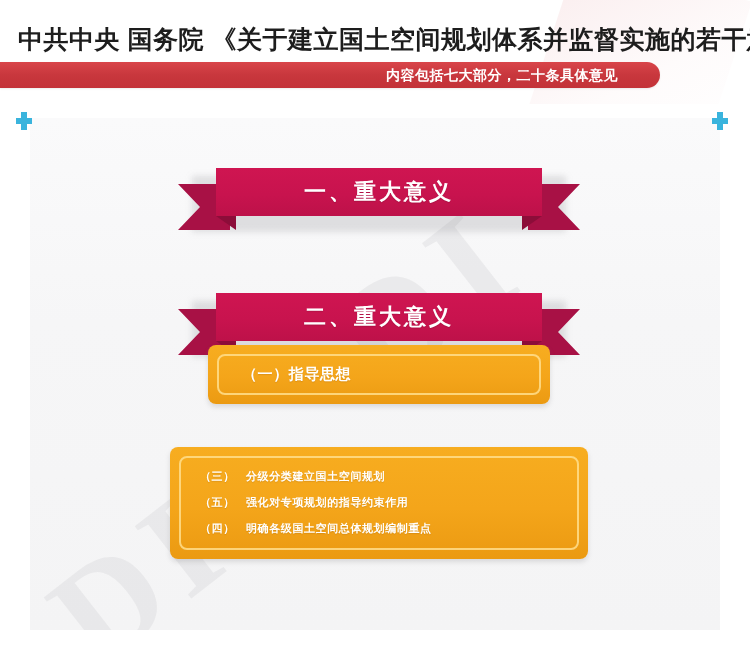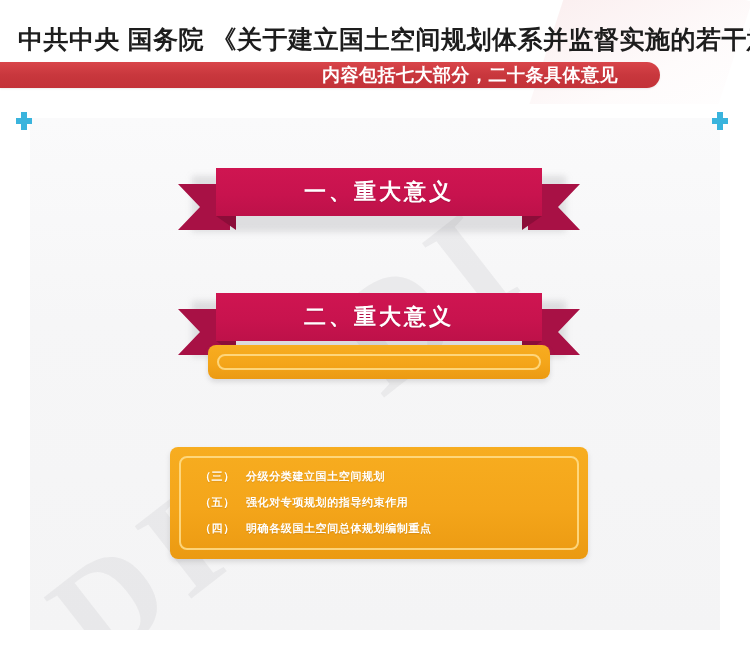--- a/index.html
+++ b/index.html
@@ -24,21 +24,21 @@
     line-height:33px;
   }
   .header-bar{
     position:absolute;left:0;top:62px;width:660px;height:26px;
     background:linear-gradient(180deg,#d9454a 0%,#c8373d 50%,#c33238 100%);
     border-top-right-radius:14px;border-bottom-right-radius:14px;
     box-shadow:0 1px 2px rgba(0,0,0,0.08);
   }
   .header-bar-text{
     position:absolute;right:42px;top:0;height:26px;line-height:26px;
-    font-size:18px;font-weight:bold;color:#ffffff;
+    font-size:14px;font-weight:bold;color:#ffffff;
     white-space:nowrap;letter-spacing:0.5px;
   }
   .header-wm{
     position:absolute;right:20px;top:-30px;
     width:180px;height:170px;
     background:linear-gradient(135deg,rgba(205,60,70,0.10) 0%,rgba(205,60,70,0.02) 60%,rgba(255,255,255,0) 100%);
     transform:rotate(18deg);
     pointer-events:none;
   }
 
@@ -200,20 +200,23 @@
     <div class="tail tail-r"></div>
     <div class="fold-l"></div>
     <div class="fold-r"></div>
     <div class="banner">
       <div class="banner-text">二、重大意义</div>
     </div>
   </div>
   <div class="ybox">
     <div class="ybox-inner"></div>
     <div class="ylist">
+      <div class="yitem">
+        <span class="num">（一）</span><span>指导思想</span>
+      </div>
     </div>
   </div>
 </div>
 
 <div class="group" id="grp3">
   <div class="ybox">
     <div class="ybox-inner"></div>
     <div class="ylist">
       <div class="yitem">
         <span class="num">（三）</span><span>分级分类建立国土空间规划</span>

